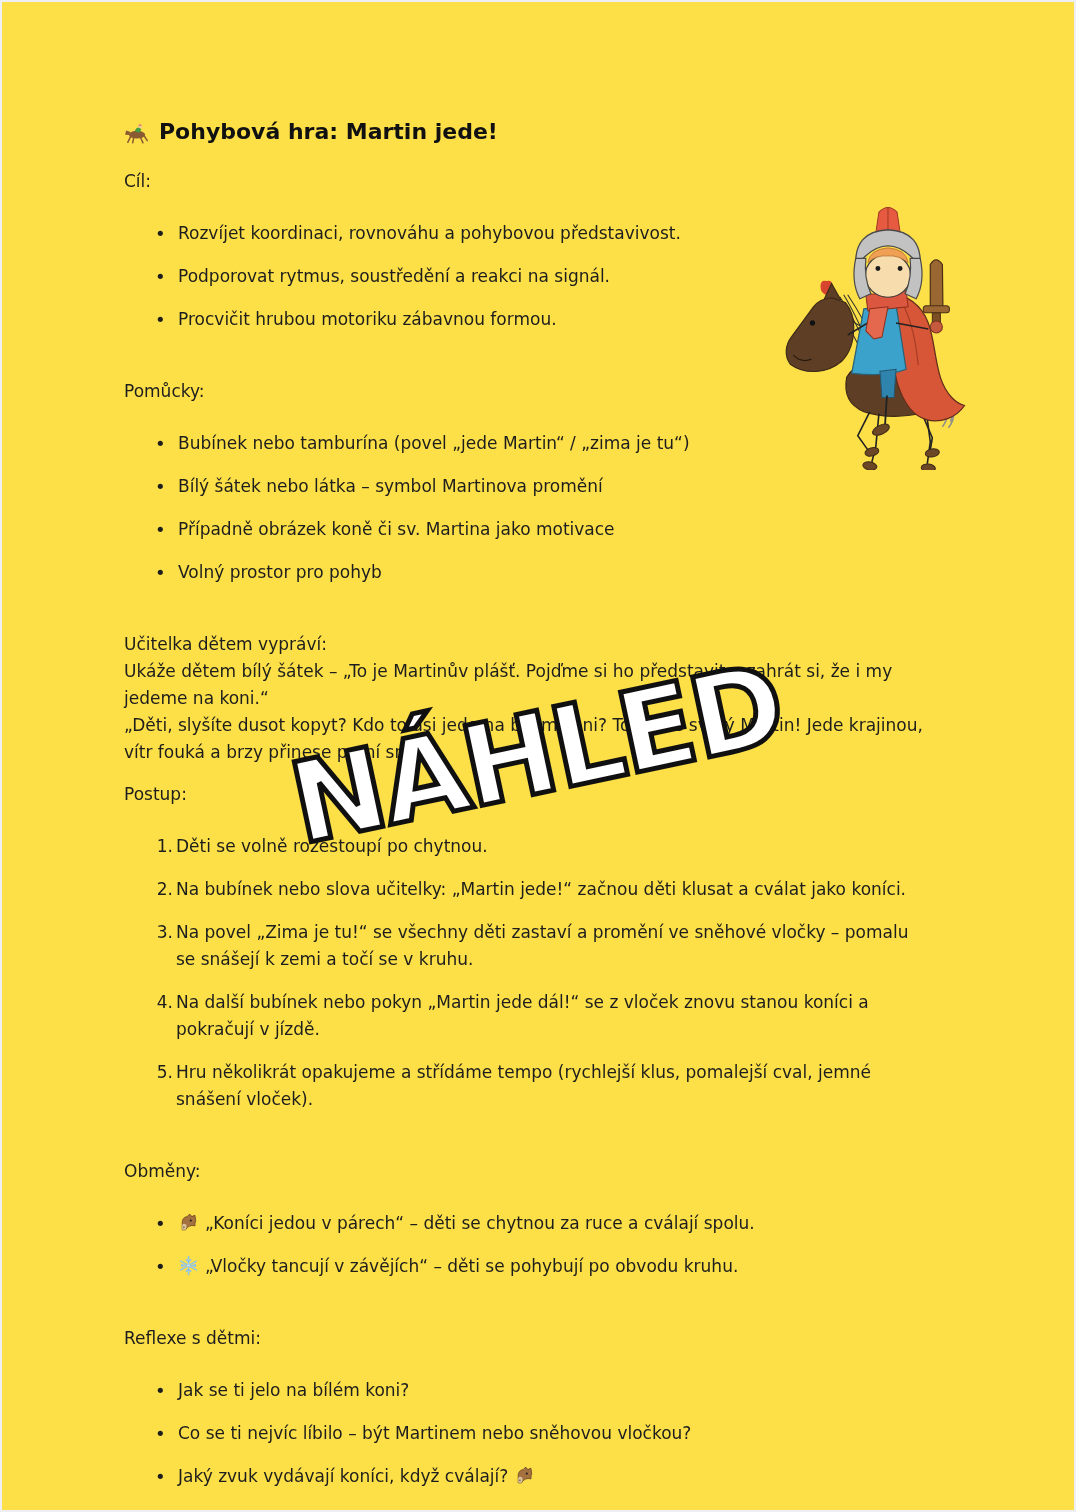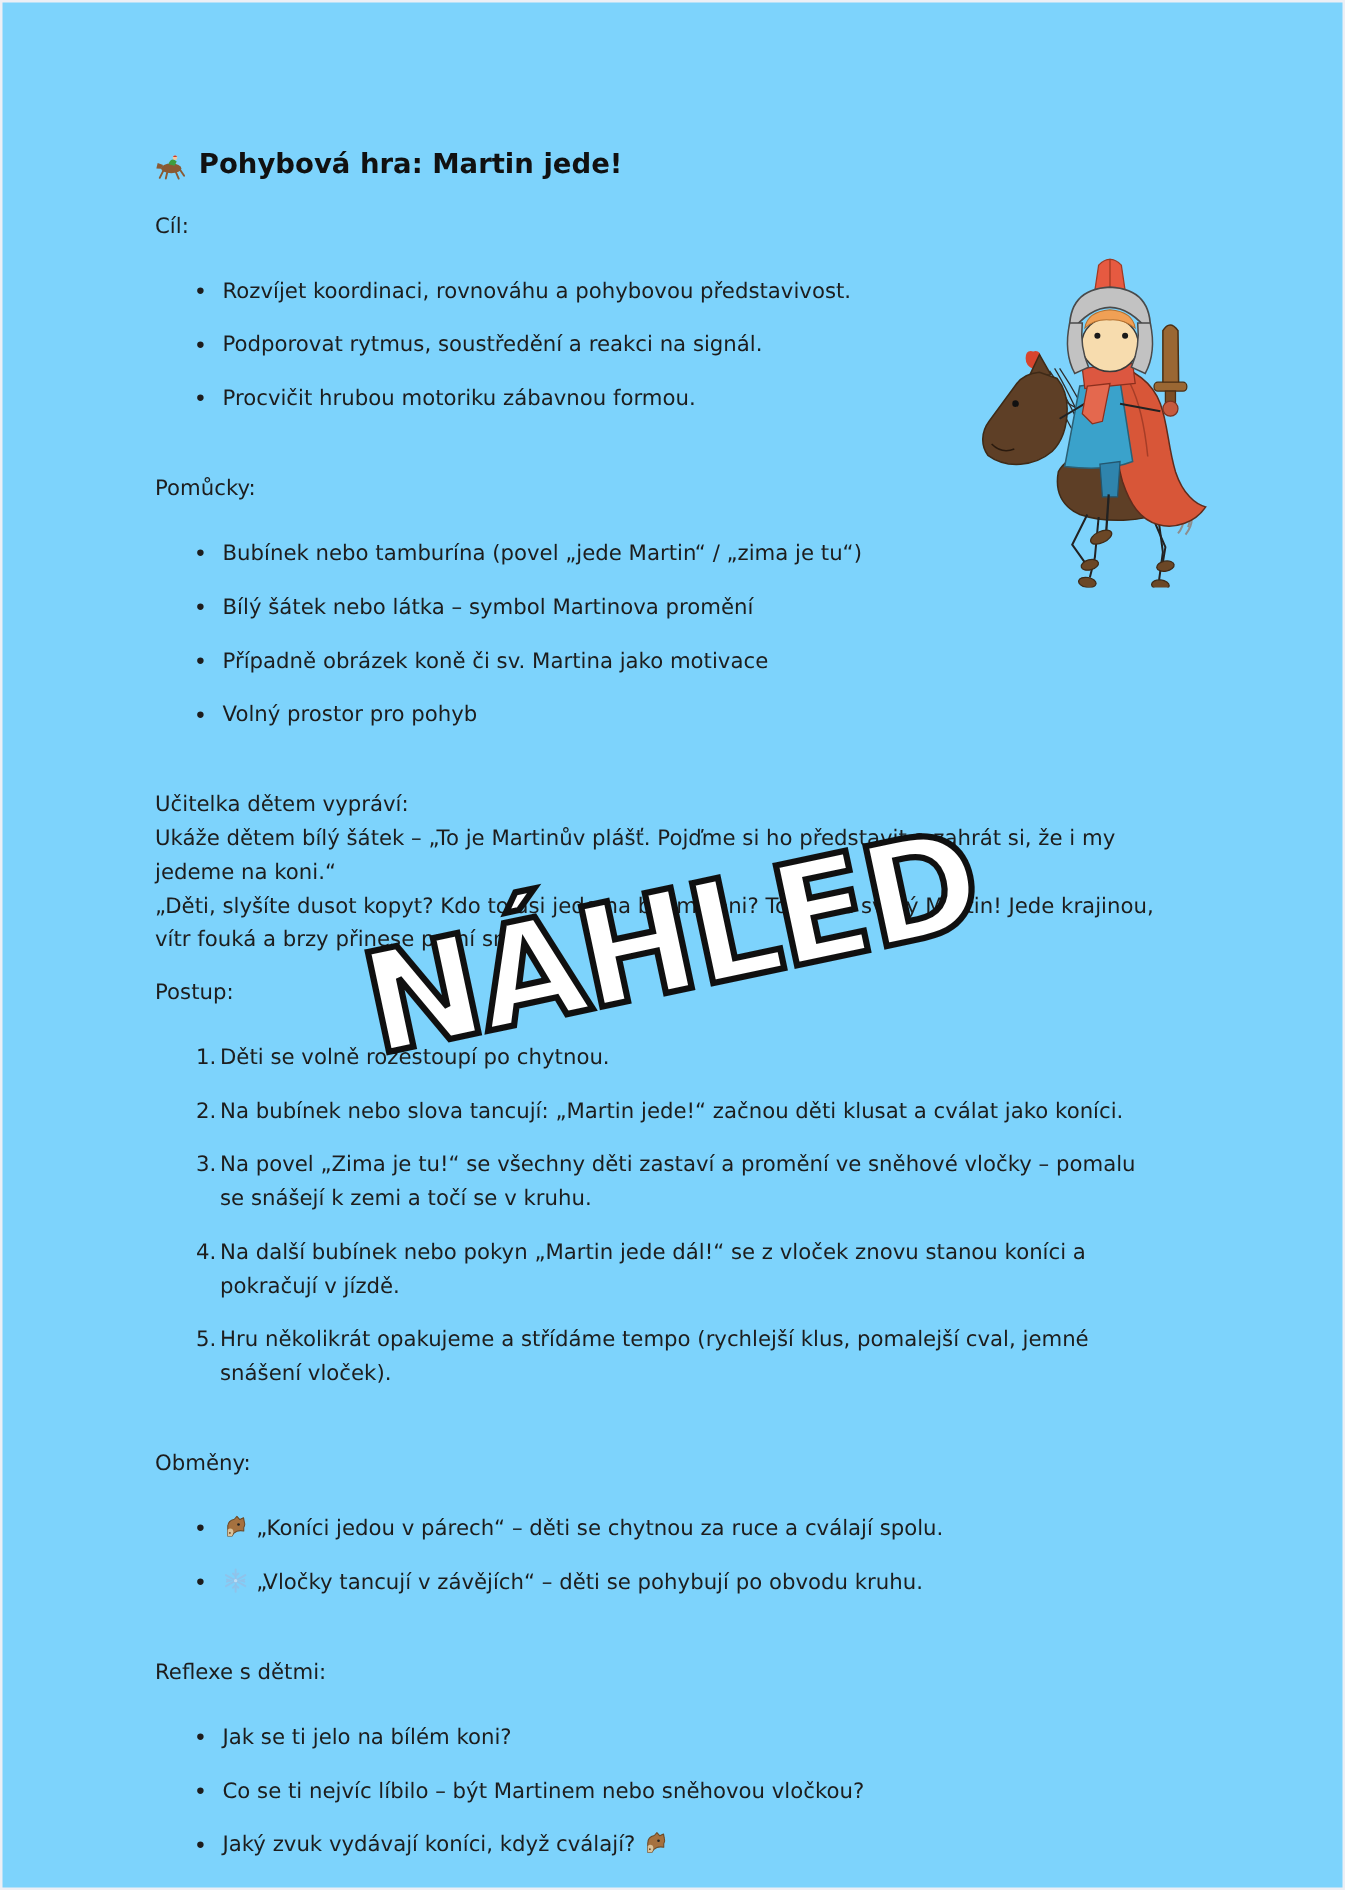--- a/index.html
+++ b/index.html
@@ -1,19 +1,19 @@
 <!DOCTYPE html>
 <html lang="cs"><head>
 <meta charset="utf-8">
 <style>
   html,body { margin:0; padding:0; background:#fff; }
   .page {
     position:relative;
     width:1076px; height:1512px;
-    background:#7dd3fc;
+    background:#fde047;
     overflow:hidden;
     box-shadow: inset 0 0 0 2px #edeff5;
     font-family:"DejaVu Sans","Liberation Sans",sans-serif;
     color:#1d1d1d;
   }
   .content {
     position:absolute; left:124px; top:116px; width:805px;
     font-size:17px; line-height:27px;
   }
   h1.doc-title {
@@ -115,21 +115,21 @@
 
     <p class="para">
       <span class="block-line">Učitelka dětem vypráví:</span>
       <span class="block-line">Ukáže dětem bílý šátek – „To je Martinův plášť. Pojďme si ho představit a zahrát si, že i my jedeme na koni.“</span>
       <span class="block-line">„Děti, slyšíte dusot kopyt? Kdo to asi jede na bílém koni? To přece svatý Martin! Jede krajinou, vítr fouká a brzy přinese první sníh.“</span>
     </p>
 
     <p class="para">Postup:</p>
     <ol class="doc">
       <li>Děti se volně rozestoupí po chytnou.</li>
-      <li>Na bubínek nebo slova tancují: „Martin jede!“ začnou děti klusat a cválat jako koníci.</li>
+      <li>Na bubínek nebo slova učitelky: „Martin jede!“ začnou děti klusat a cválat jako koníci.</li>
       <li>Na povel „Zima je tu!“ se všechny děti zastaví a promění ve sněhové vločky – pomalu se snášejí k zemi a točí se v kruhu.</li>
       <li>Na další bubínek nebo pokyn „Martin jede dál!“ se z vloček znovu stanou koníci a pokračují v jízdě.</li>
       <li>Hru několikrát opakujeme a střídáme tempo (rychlejší klus, pomalejší cval, jemné snášení vloček).</li>
     </ol>
 
     <p class="para">Obměny:</p>
     <ul class="doc">
       <li>
         <svg class="inline-emoji" width="21" height="21">
             <use href="#horse-face"></use>

